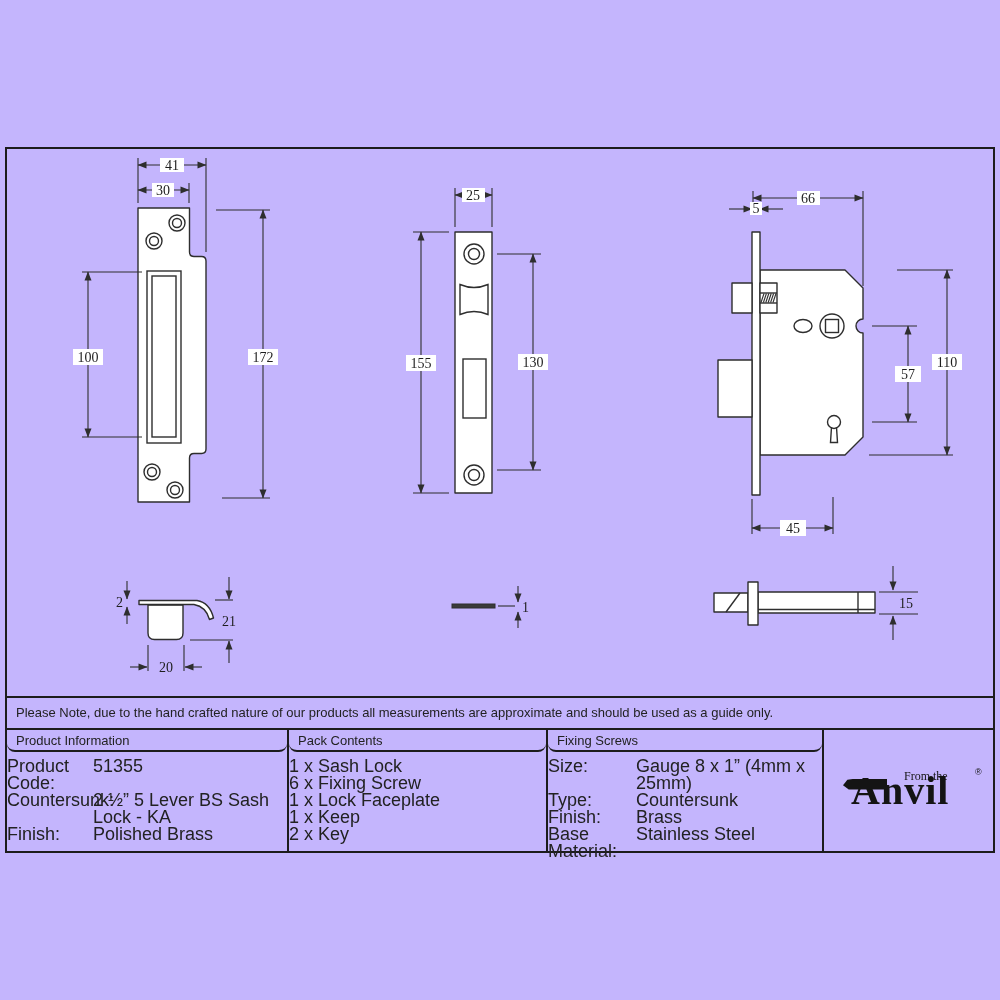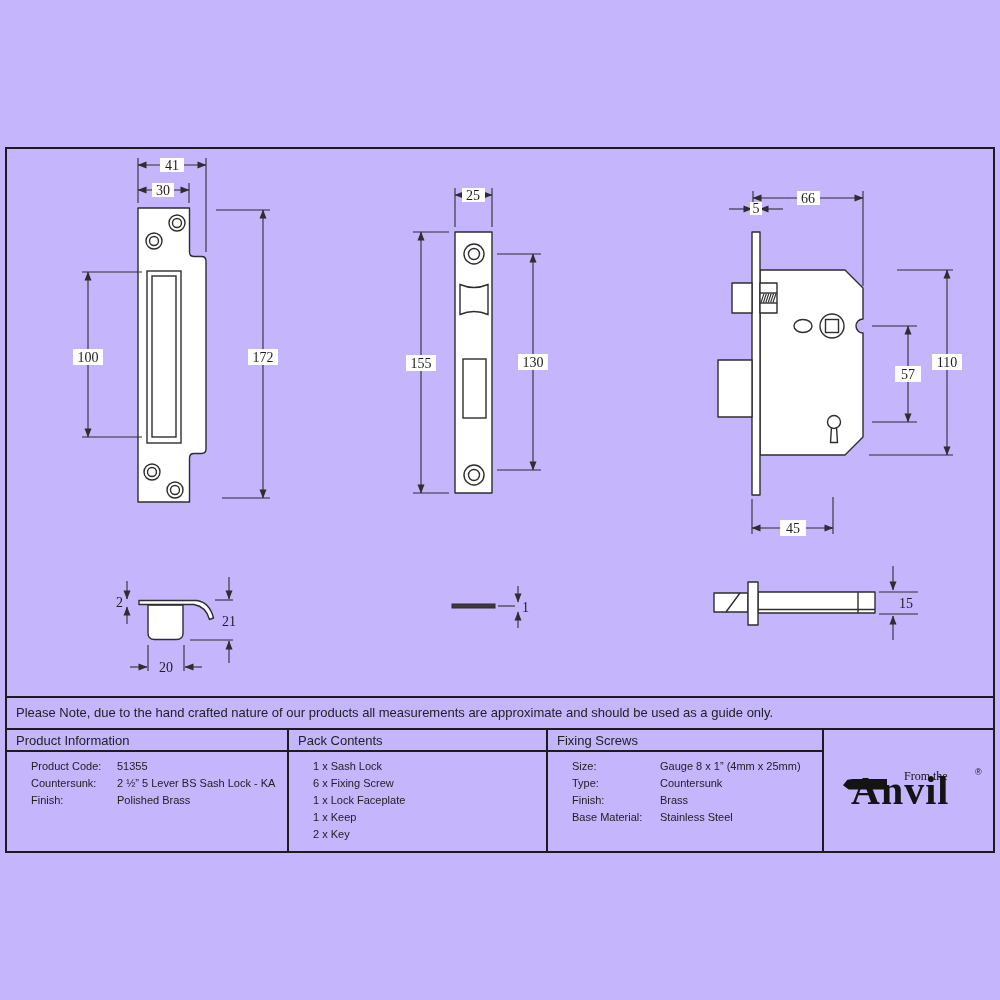--- a/index.html
+++ b/index.html
@@ -11,22 +11,22 @@
             display:flex;align-items:center;padding-left:9px;box-sizing:border-box;font-size:13px;}
   .info-table{position:absolute;left:0;top:579px;width:100%;height:123px;border-top:2px solid #1c1c1c;
               display:flex;box-sizing:border-box;}
   .col{box-sizing:border-box;height:100%;}
   .col + .col{border-left:2px solid #1c1c1c;}
   .col-product{width:280px;}
   .col-pack{width:259px;}
   .col-screws{width:276px;}
   .col-logo{flex:1;display:flex;align-items:center;justify-content:flex-end;}
   .col-header{height:20px;line-height:21px;border-bottom:2px solid #1c1c1c;font-size:13px;
-              padding-left:9px;}
-  .col-body{padding:6px 0 0 0;font-size:11px;margin-left:24px;}
+              padding-left:9px;border-radius:8px;}
+  .col-body{padding:6px 0 0 0;font-size:18px;}
   .kv{display:flex;line-height:17px;}
   .col-product .k{width:86px;flex:none;}
   .col-screws .k{width:88px;flex:none;}
   .pc-item{line-height:17px;}
   
   .shape{fill:#fff;stroke:#2e2e2e;stroke-width:1.4;stroke-linejoin:round;}
   .ln{fill:none;stroke:#2e2e2e;stroke-width:1.4;}
   .dim{fill:none;stroke:#2e2e2e;stroke-width:1.1;marker-start:url(#arw);marker-end:url(#arw);}
   .dime{fill:none;stroke:#2e2e2e;stroke-width:1.1;marker-end:url(#arw);}
   .ext{fill:none;stroke:#2e2e2e;stroke-width:1.1;}

